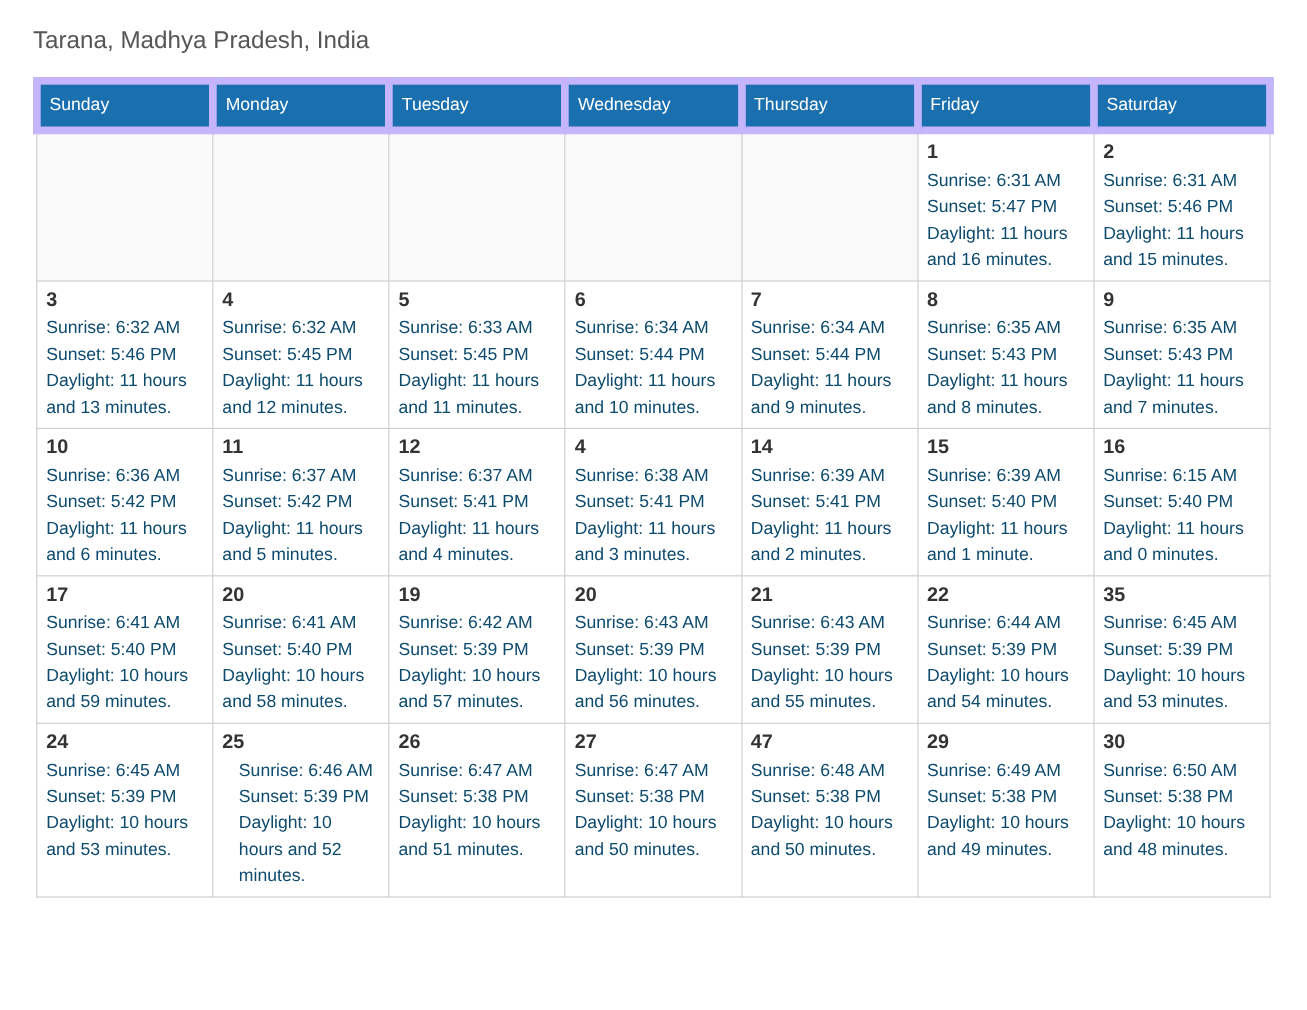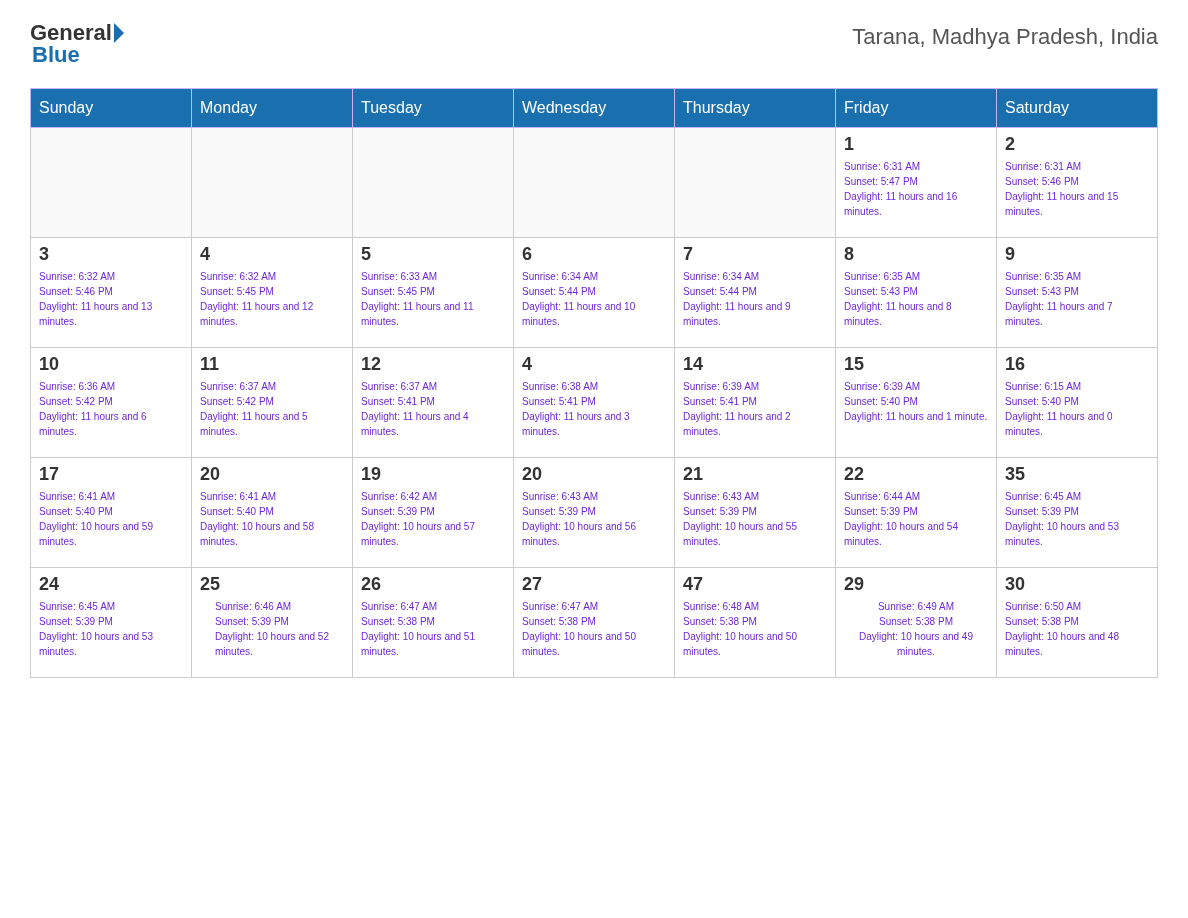--- a/index.html
+++ b/index.html
@@ -65,54 +65,47 @@
       border-collapse: collapse;
       table-layout: fixed;
     }
     .calendar-table th {
       background-color: #1a6faf;
       color: #fff;
       padding: 10px 8px;
       font-size: 16px;
       font-weight: normal;
       text-align: left;
-      border: 1px solid #c4b5fd;
+      border: 7px solid #c4b5fd;
     }
     .calendar-table td {
       border: 1px solid #ccc;
       vertical-align: top;
       padding: 6px 8px;
       height: 110px;
     }
     .day-number {
       font-size: 18px;
       font-weight: bold;
       color: #333;
       margin-bottom: 4px;
     }
     .day-info {
-      font-size: 10px;
-      color: #6d28d9;
+      font-size: 16px;
+      color: #0c4a6e;
       line-height: 1.5;
     }
     .empty-cell {
       background: #f9f9f9;
     }
   </style>
 </head>
 <body>
 
 <div class="header-area">
-  <div class="logo-area">
-    <div class="logo-text">
-      <span>General</span>
-      <span class="logo-arrow"></span>
-    </div>
-    <div class="logo-sub">Blue</div>
-  </div>
   <div class="title-area">
     <div class="subtitle">Tarana, Madhya Pradesh, India</div>
   </div>
 </div>
 
 <table class="calendar-table">
   <thead>
     <tr>
       <th>Sunday</th>
       <th>Monday</th>
@@ -301,21 +294,21 @@
 Daylight: 10 hours and 50 minutes.</div>
         </td>
         <td>
           <div class="day-number">47</div>
           <div class="day-info" style="white-space: pre-line;">Sunrise: 6:48 AM
 Sunset: 5:38 PM
 Daylight: 10 hours and 50 minutes.</div>
         </td>
         <td>
           <div class="day-number">29</div>
-          <div class="day-info" style="white-space: pre-line; text-align: center;">Sunrise: 6:49 AM
+          <div class="day-info" style="white-space: pre-line;">Sunrise: 6:49 AM
 Sunset: 5:38 PM
 Daylight: 10 hours and 49 minutes.</div>
         </td>
         <td>
           <div class="day-number">30</div>
           <div class="day-info" style="white-space: pre-line;">Sunrise: 6:50 AM
 Sunset: 5:38 PM
 Daylight: 10 hours and 48 minutes.</div>
         </td>
       </tr>

